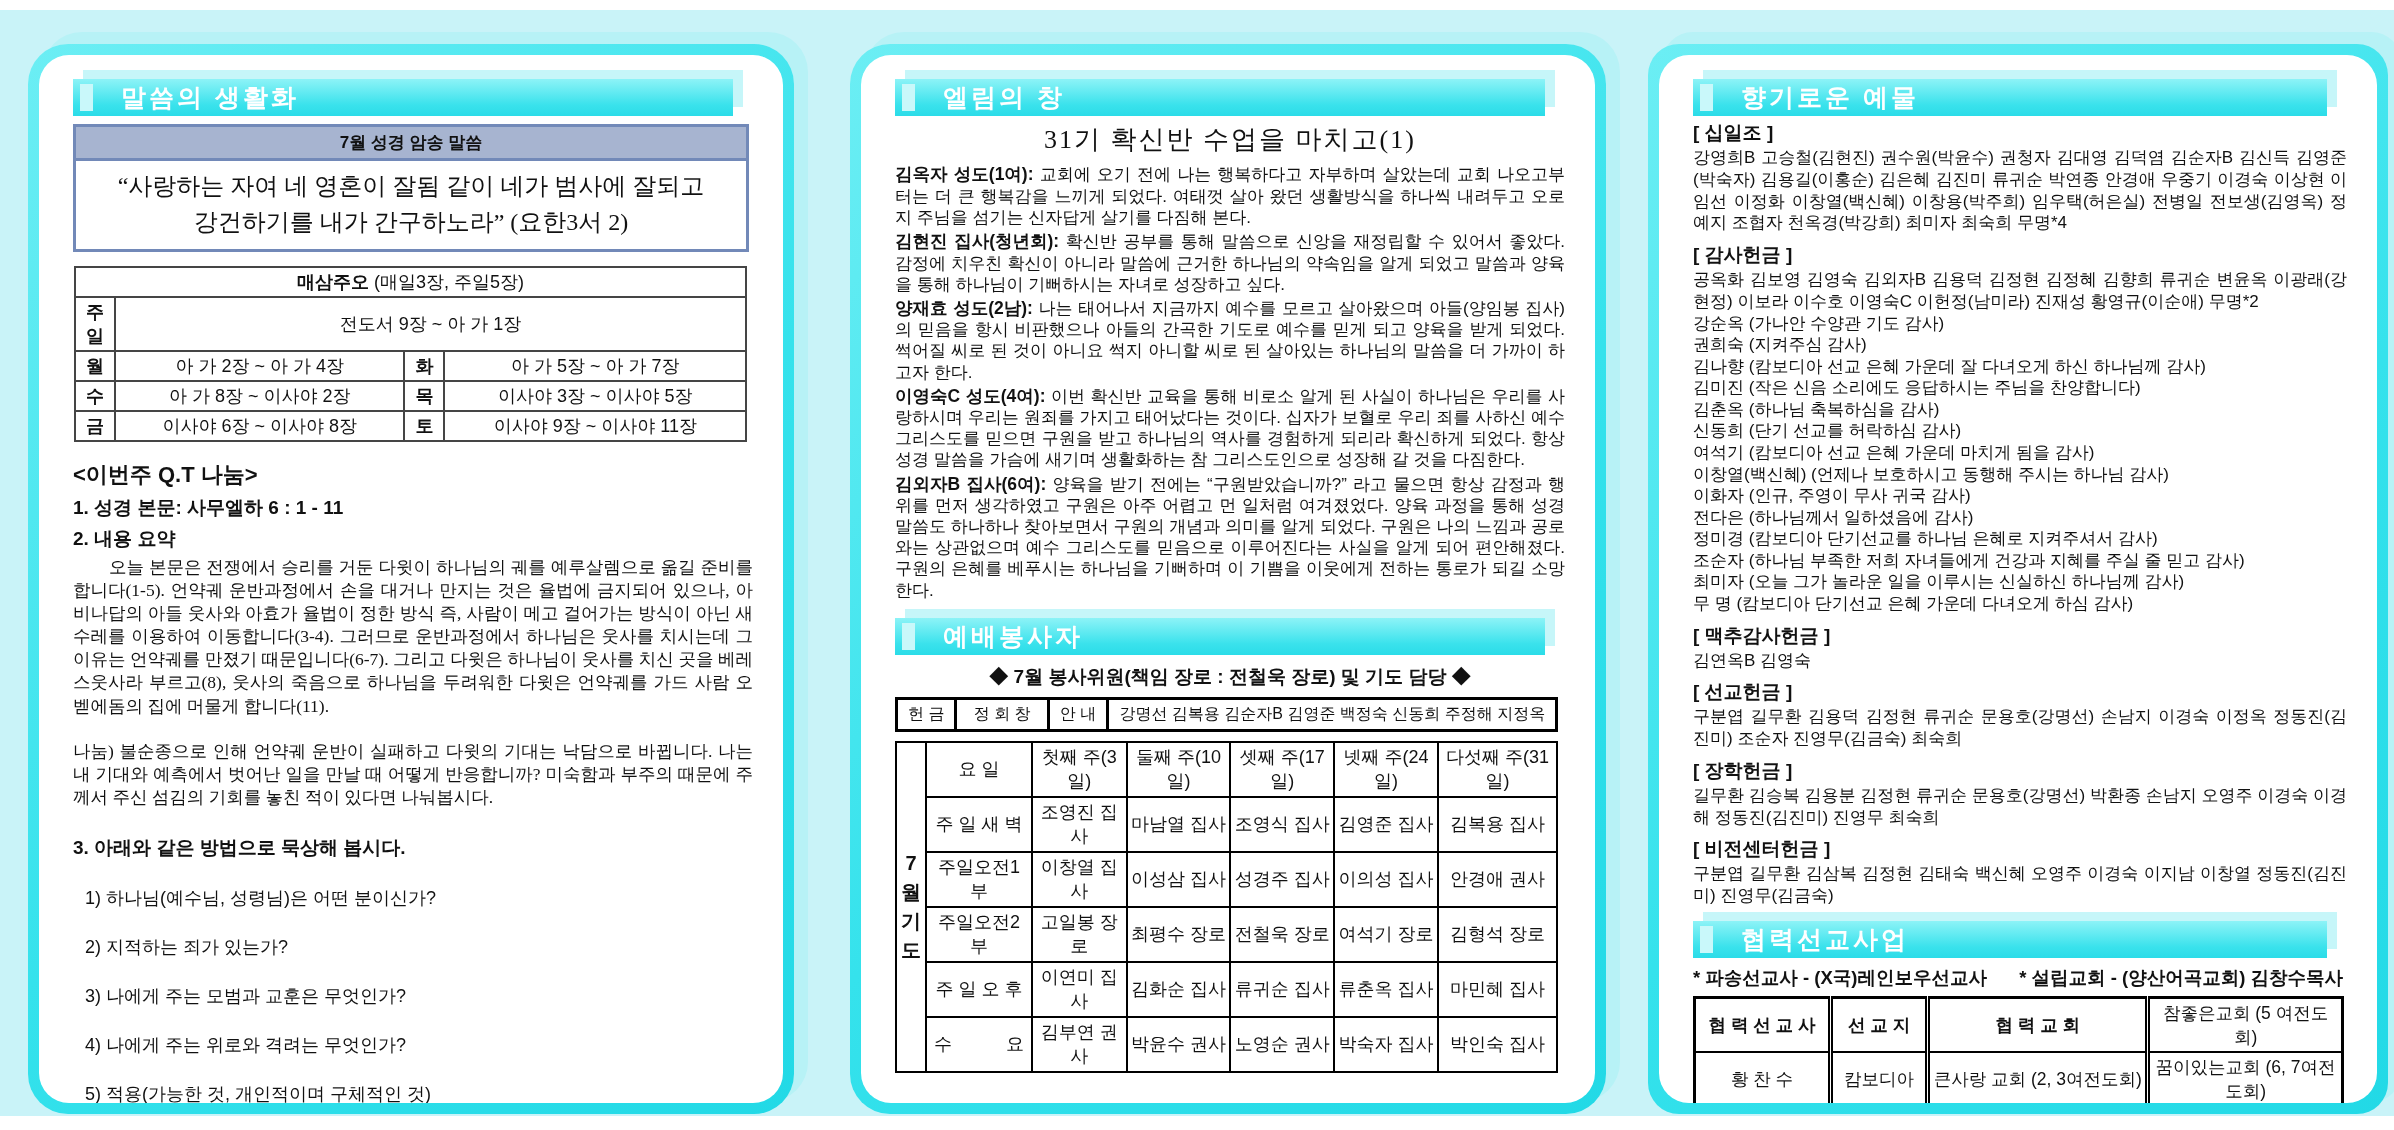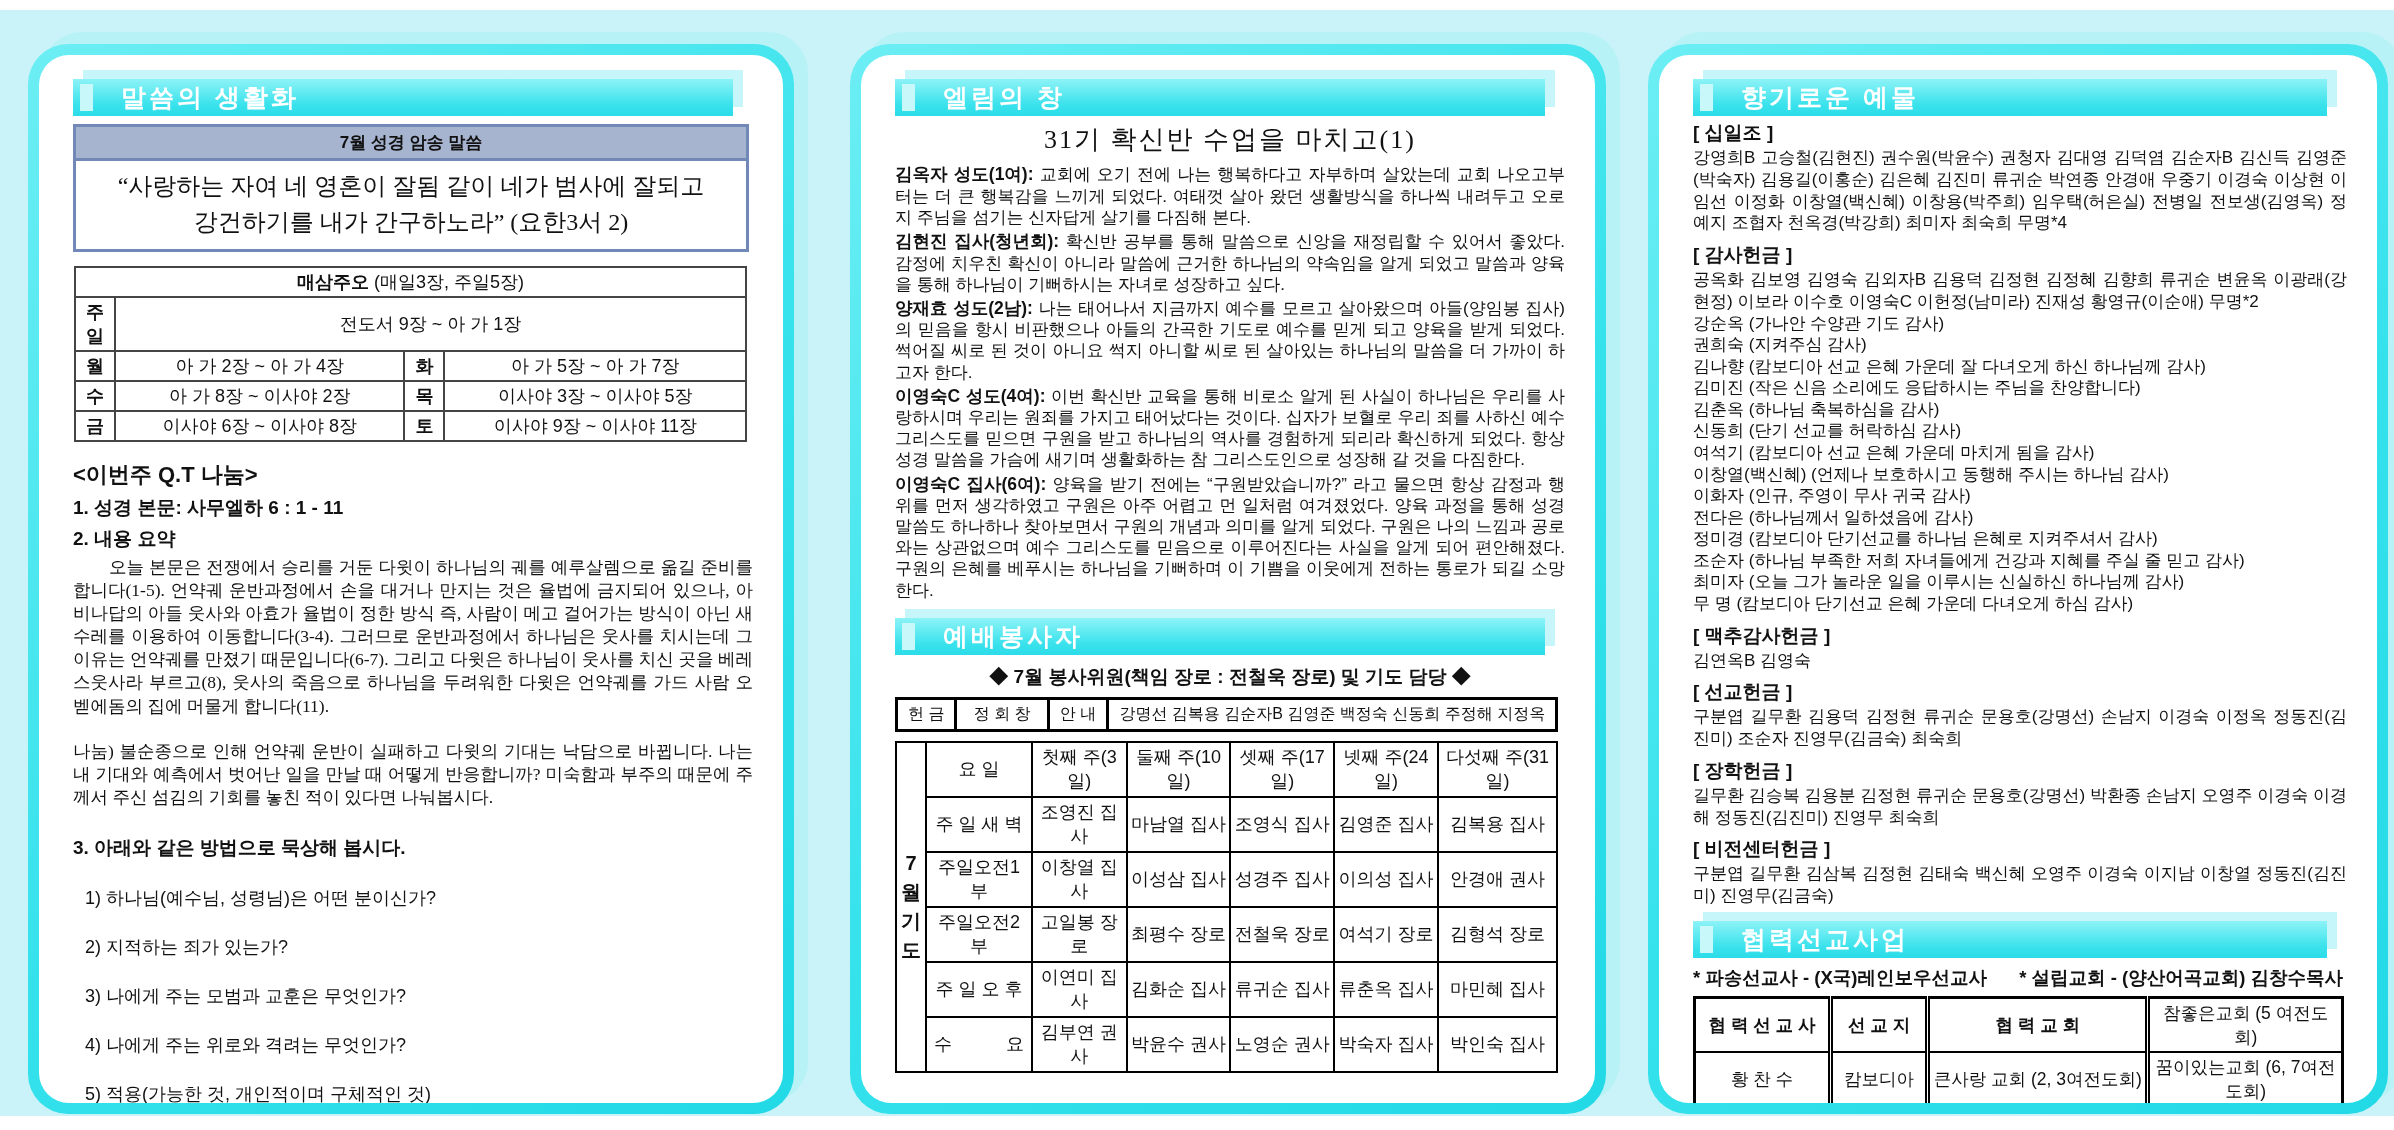--- a/index.html
+++ b/index.html
@@ -7,21 +7,21 @@
   body { position:relative; background:#ffffff; font-family:"Liberation Sans", sans-serif; color:#111; overflow:hidden; }
   .page-bg { position:absolute; left:0; right:0; top:10px; bottom:14px; background:#c9f3f8; }
 
   .panel { position:absolute; top:44px; height:1070px; border-radius:40px;
            background:linear-gradient(140deg,#6ceef4 0%,#35e2ec 55%,#22d9e6 100%);
            padding:11px; box-shadow:14px -12px 0 0 #b7f2f6; }
   .panel-inner { background:#fff; width:100%; height:100%; border-radius:30px;
                  padding:24px 30px 14px 34px; overflow:hidden; display:flex; flex-direction:column; }
   .panel.left  { left:28px;  width:766px; }
   .panel.mid   { left:850px; width:756px; }
-  .panel.right { left:1648px; width:740px; }
+  .panel.right { left:1648px; width:740px;border-radius:31px; }
 
   .banner { position:relative; height:37px; flex:0 0 auto; margin-right:20px;
             background:linear-gradient(180deg,#8df3f7 0%,#3ae2ec 70%,#2bdce8 100%);
             color:#fff; font-weight:bold; font-size:25px; line-height:37px;
             letter-spacing:3px; padding-left:48px; box-shadow:10px -9px 0 0 #c6f6f9; }
   .banner::before { content:""; position:absolute; left:7px; top:5px; bottom:5px; width:13px;
                     background:#c9f8fa; }
   .banner.mt { margin-top:14px; }
 
   .b { font-weight:bold; }
@@ -141,21 +141,21 @@
   <div class="panel-inner">
     <div class="banner">
       <span class="banner-text">엘림의 창</span>
     </div>
     <div class="mid-title">31기  확신반  수업을  마치고(1)</div>
 
     <p class="testi"><span class="lead">김옥자 성도(1여):</span> <span>교회에 오기 전에 나는 행복하다고 자부하며 살았는데 교회 나오고부터는 더 큰 행복감을 느끼게 되었다. 여태껏 살아 왔던 생활방식을 하나씩 내려두고 오로지 주님을 섬기는 신자답게 살기를 다짐해 본다.</span></p>
     <p class="testi"><span class="lead">김현진 집사(청년회):</span> <span>확신반 공부를 통해 말씀으로 신앙을 재정립할 수 있어서 좋았다. 감정에 치우친 확신이 아니라 말씀에 근거한 하나님의 약속임을 알게 되었고 말씀과 양육을 통해 하나님이 기뻐하시는 자녀로 성장하고 싶다.</span></p>
     <p class="testi"><span class="lead">양재효 성도(2남):</span> <span>나는 태어나서 지금까지 예수를 모르고 살아왔으며 아들(양임봉 집사)의 믿음을 항시 비판했으나 아들의 간곡한 기도로 예수를 믿게 되고 양육을 받게 되었다. 썩어질 씨로 된 것이 아니요 썩지 아니할 씨로 된 살아있는 하나님의 말씀을 더 가까이 하고자 한다.</span></p>
     <p class="testi"><span class="lead">이영숙C 성도(4여):</span> <span>이번 확신반 교육을 통해 비로소 알게 된 사실이 하나님은 우리를 사랑하시며 우리는 원죄를 가지고 태어났다는 것이다. 십자가 보혈로 우리 죄를 사하신 예수 그리스도를 믿으면 구원을 받고 하나님의 역사를 경험하게 되리라 확신하게 되었다. 항상 성경 말씀을 가슴에 새기며 생활화하는 참 그리스도인으로 성장해 갈 것을 다짐한다.</span></p>
-    <p class="testi"><span class="lead">이영숙C 집사(6여):</span> <span>양육을 받기 전에는 “구원받았습니까?” 라고 물으면 항상 감정과 행위를 먼저 생각하였고 구원은 아주 어렵고 먼 일처럼 여겨졌었다. 양육 과정을 통해 성경 말씀도 하나하나 찾아보면서 구원의 개념과 의미를 알게 되었다. 구원은 나의 느낌과 공로와는 상관없으며 예수 그리스도를 믿음으로 이루어진다는 사실을 알게 되어 편안해졌다. 구원의 은혜를 베푸시는 하나님을 기뻐하며 이 기쁨을 이웃에게 전하는 통로가 되길 소망한다.</span></p>
+    <p class="testi"><span class="lead">김외자B 집사(6여):</span> <span>양육을 받기 전에는 “구원받았습니까?” 라고 물으면 항상 감정과 행위를 먼저 생각하였고 구원은 아주 어렵고 먼 일처럼 여겨졌었다. 양육 과정을 통해 성경 말씀도 하나하나 찾아보면서 구원의 개념과 의미를 알게 되었다. 구원은 나의 느낌과 공로와는 상관없으며 예수 그리스도를 믿음으로 이루어진다는 사실을 알게 되어 편안해졌다. 구원의 은혜를 베푸시는 하나님을 기뻐하며 이 기쁨을 이웃에게 전하는 통로가 되길 소망한다.</span></p>
 
     <div class="banner mt">
       <span class="banner-text">예배봉사자</span>
     </div>
     <div class="serv-sub">◆ 7월 봉사위원(책임 장로 : 전철욱 장로) 및 기도 담당 ◆</div>
 
     <table class="offer">
       <tbody>
           <tr>
         <td style="width:9%">헌 금</td>

